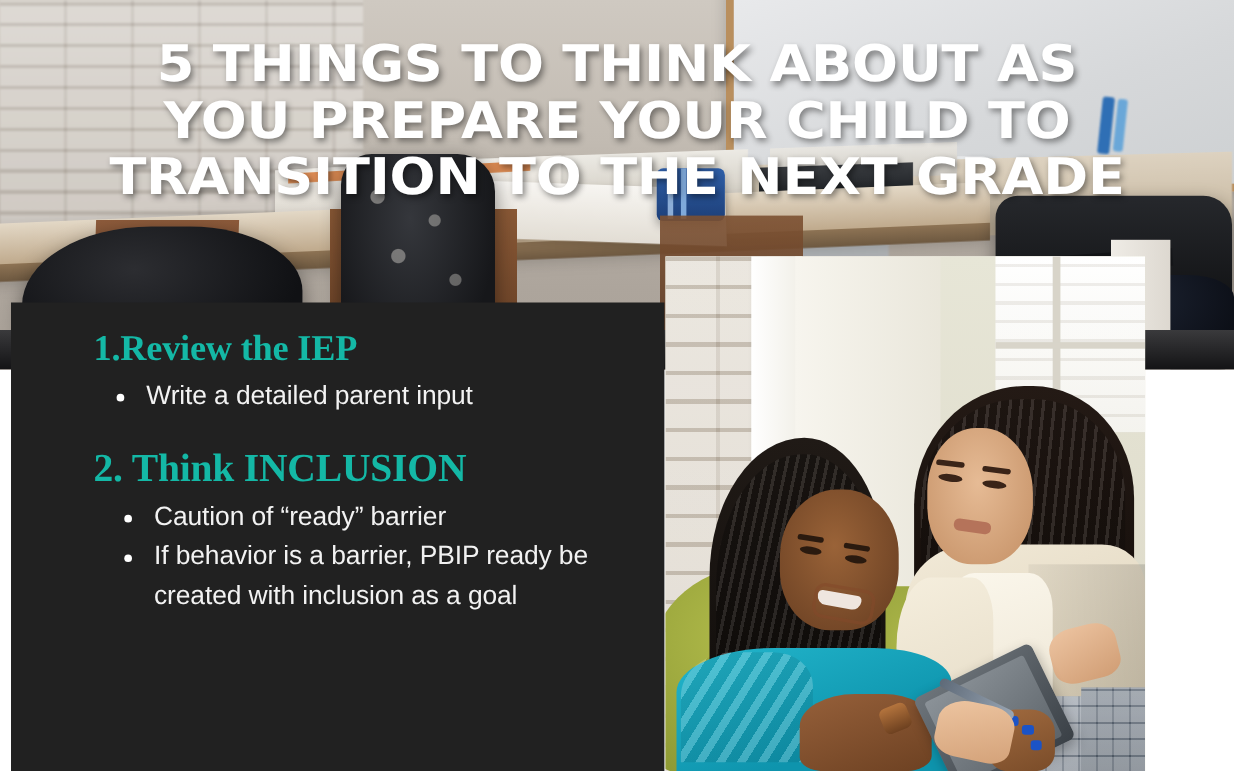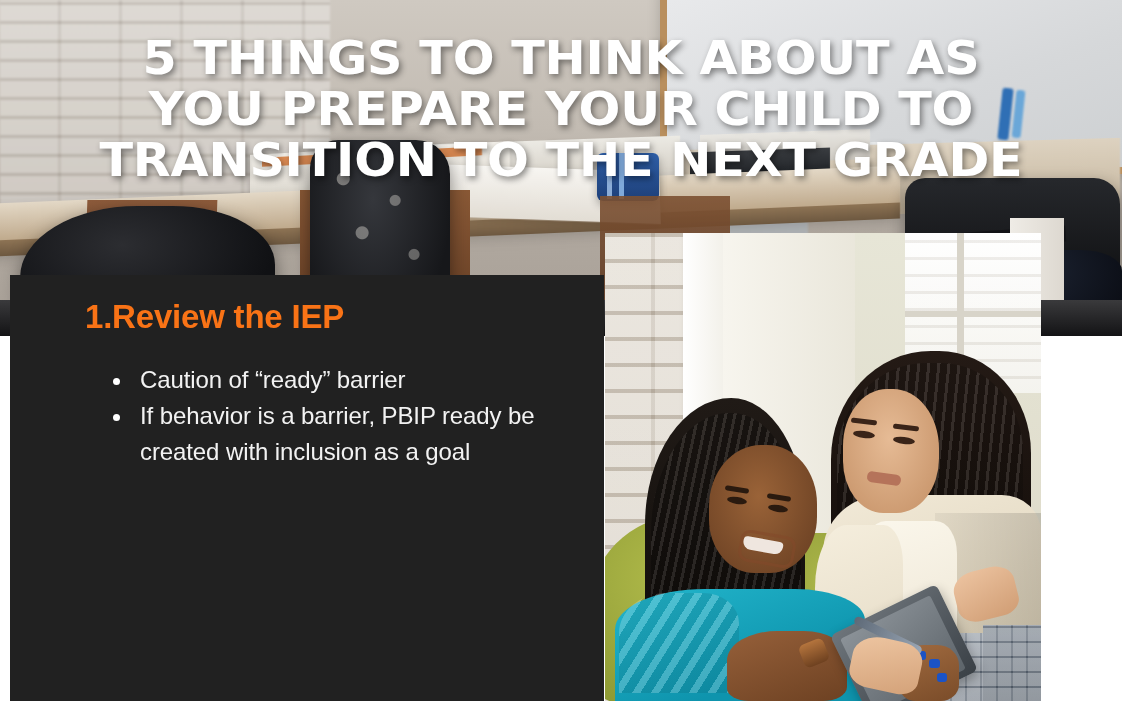--- a/index.html
+++ b/index.html
@@ -377,22 +377,22 @@
   .panel{
     position:absolute;left:10px;top:275px;width:594px;height:426px;
     background:#212121;
     overflow:hidden;
   }
   .panel-inner{
     position:absolute;left:0;top:0;width:594px;padding:23px 12px 0 75px;
     box-sizing:border-box;
   }
   .sec-head{
-    color:#f97316;font-weight:bold;margin:0 0 6px 0;
-    font-family:Liberation Sans, sans-serif;
+    color:#14b8a6;font-weight:bold;margin:0 0 6px 0;
+    font-family:Liberation Serif, serif;
     letter-spacing:-0.2px;
   }
   .sec-1 .sec-head{font-size:33px;line-height:38px;margin-left:17px;text-indent:-17px;}
   .sec-2{margin-top:26px;}
   .sec-2 .sec-head{font-size:36px;line-height:42px;margin-left:0px;}
   ul.bullets{
     list-style:none;margin:0;padding:0 0 0 15px;
   }
   ul.bullets li{
     position:relative;color:#f2f2f2;
@@ -502,24 +502,26 @@
     <div class="stylus"></div>
     <div class="w2-arm-hand"></div>
   </div>
 
   <div class="panel">
     <div class="panel-inner">
 
       <div class="sec-1">
         <h2 class="sec-head">1.Review the IEP</h2>
         <ul class="bullets">
+          <li><span>Write a detailed parent input</span></li>
         </ul>
       </div>
 
       <div class="sec-2">
+        <h2 class="sec-head">2. Think INCLUSION</h2>
         <ul class="bullets">
           <li><span>Caution of “ready” barrier</span></li>
           <li><span>If behavior is a barrier, PBIP ready be created with inclusion as a goal</span></li>
         </ul>
       </div>
 
     </div>
   </div>
 
 </div>

